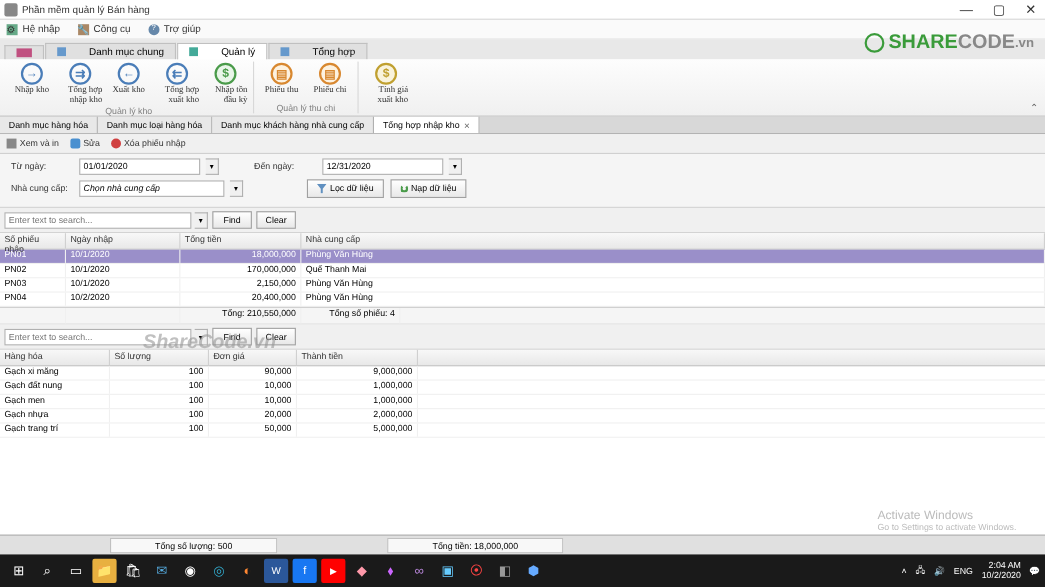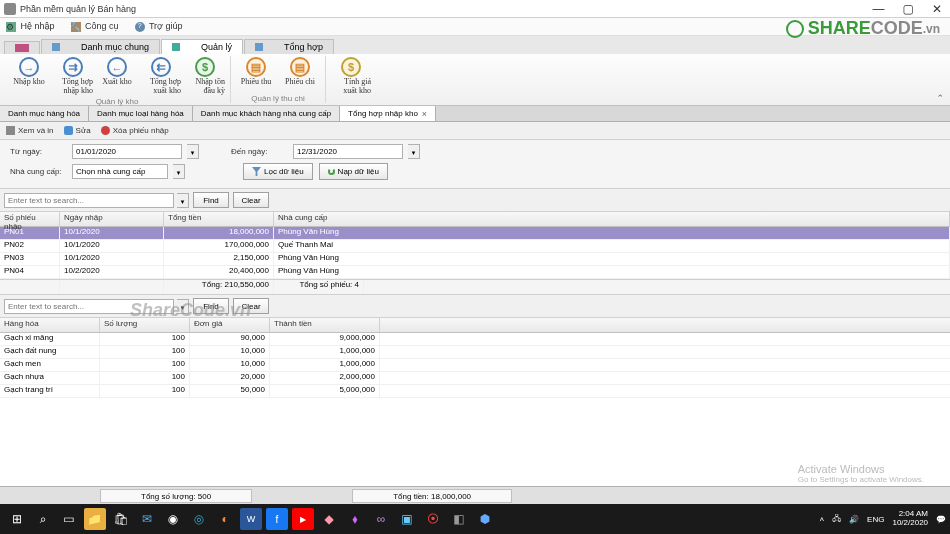--- a/index.html
+++ b/index.html
@@ -11,21 +11,21 @@
 .titlebar .title { flex: 1; font-size: 9px; color: #333; }
 .titlebar .winbtns { display: flex; gap: 10px; font-size: 12px; color: #333; }
 .titlebar .winbtns span { cursor: pointer; padding: 0 4px; }
 
 
 .menubar { height: 18px; display: flex; align-items: center; padding: 0 6px; gap: 16px; border-bottom: 1px solid #e0e0e0; background: #fafafa; }
 .menubar span { font-size: 9px; color: #333; cursor: pointer; }
 .menubar .micon { width: 10px; height: 10px; display: inline-block; margin-right: 2px; vertical-align: middle; }
 
 
-.logo-wm { position: absolute; top: 18px; right: 10px; font-size: 18px; font-weight: bold; color: #3a9b3a; display: flex; align-items: center; z-index: 50; }
+.logo-wm { position: absolute; top: 28px; right: 10px; font-size: 18px; font-weight: bold; color: #3a9b3a; display: flex; align-items: center; z-index: 50; }
 .logo-wm .ic { width: 18px; height: 18px; border: 2px solid #3a9b3a; border-radius: 50%; margin-right: 4px; position: relative; }
 .logo-wm .gray { color: #888; }
 
 
 .rtabs { height: 18px; display: flex; align-items: flex-end; padding-left: 4px; background: #e8e8e8; gap: 1px; }
 .rtab { padding: 2px 10px; font-size: 9px; background: #e0e0e0; border: 1px solid #c0c0c0; border-bottom: none; cursor: pointer; display: flex; align-items: center; gap: 21px; }
 .rtab.active { background: #fff; border-bottom: 1px solid #fff; margin-bottom: -1px; }
 .rtab .ticon { width: 8px; height: 8px; background: #6699cc; }
 .rtab.first .ticon { background: #c05080; width: 14px; }
 
@@ -56,21 +56,21 @@
 .ti.print { background: #888; }
 .ti.edit { background: #4a90d0; border-radius: 2px; }
 .ti.del { background: #d04040; border-radius: 50%; }
 
 
 .filters { background: #f5f5f5; padding: 4px 10px; border-bottom: 1px solid #d0d0d0; }
 .frow { display: flex; align-items: center; gap: 6px; margin-bottom: 4px; }
 .flbl { font-size: 8px; width: 56px; color: #333; }
 .finput { height: 15px; border: 1px solid #b0b0b0; font-size: 8px; padding: 0 3px; background: #fff; }
 .finput.date { width: 110px; }
-.finput.combo { width: 96px; }
+.finput.combo { width: 132px; font-style: italic; }
 .dd { width: 12px; height: 15px; border: 1px solid #b0b0b0; border-left: none; background: #f0f0f0; font-size: 7px; text-align: center; margin-left: -1px; cursor: pointer; line-height: 15px; }
 .fgap { width: 20px; }
 .fbtn { height: 17px; padding: 0 8px; font-size: 8px; border: 1px solid #a0a0a0; background: linear-gradient(#fff, #e8e8e8); cursor: pointer; display: flex; align-items: center; gap: 3px; }
 .fbtn .fi { width: 9px; height: 9px; }
 .fi.filter { background: #6090c0; clip-path: polygon(0 0, 100% 0, 60% 50%, 60% 100%, 40% 100%, 40% 50%); }
 .fi.reload { border: 2px solid #4a9b4a; border-radius: 50%; border-top-color: transparent; width: 7px; height: 7px; }
 
 
 .searchrow { display: flex; align-items: center; padding: 3px 4px; gap: 4px; background: #f0f0f0; border-bottom: 1px solid #d0d0d0; }
 .searchbox { flex: 0 0 170px; height: 15px; border: 1px solid #b0b0b0; font-size: 8px; padding: 0 3px; color: #999; background: #fff; }

